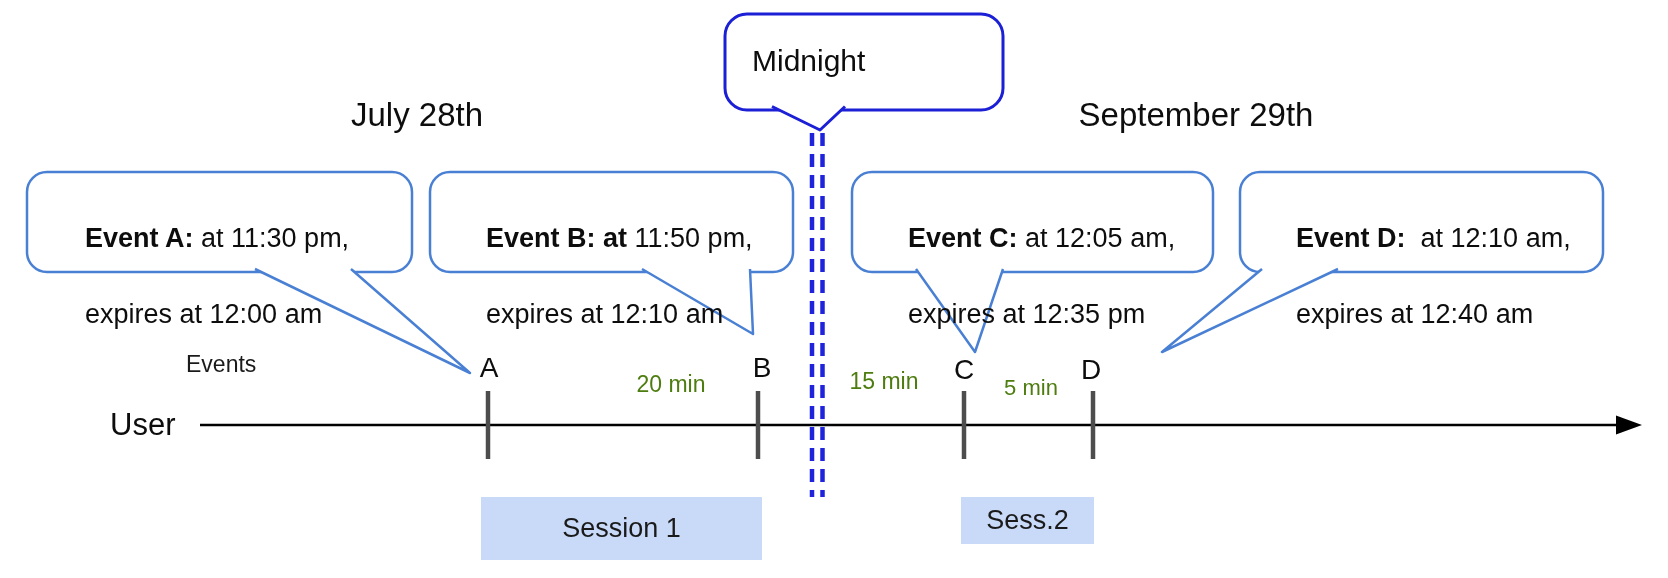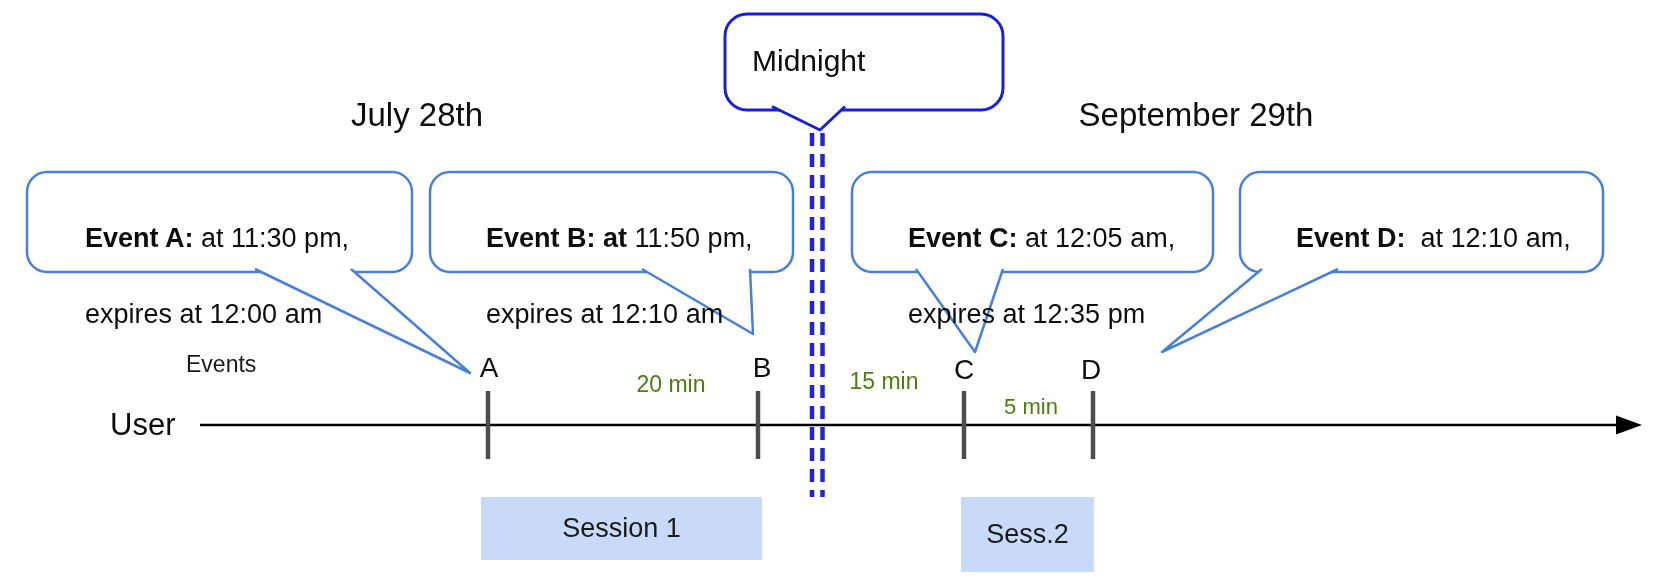--- a/index.html
+++ b/index.html
@@ -66,34 +66,35 @@
   <div class="abs bubble-text" style="left:456px;top:181px;">
     <b>Event B: at</b><span> 11:50 pm,</span><br>
     <span>expires at 12:10 am</span>
   </div>
   <div class="abs bubble-text" style="left:878px;top:181px;">
     <b>Event C:</b><span> at 12:05 am,</span><br>
     <span>expires at 12:35 pm</span>
   </div>
   <div class="abs bubble-text" style="left:1266px;top:181px;width:330px;">
     <b>Event D:</b><span>&nbsp; at 12:10 am,</span><br>
+    <span>expires at 12:40 am</span>
   </div>
 
   <div class="abs axis-label" style="left:186px;top:351px;">Events</div>
   <div class="abs user-label" style="left:110px;top:407px;">User</div>
 
   <div class="abs tick-letter" style="left:467px;top:352px;">A</div>
   <div class="abs tick-letter" style="left:740px;top:352px;">B</div>
   <div class="abs tick-letter" style="left:942px;top:354px;">C</div>
   <div class="abs tick-letter" style="left:1069px;top:354px;">D</div>
 
   <div class="abs gap-label" style="left:616px;top:371px;">20 min</div>
   <div class="abs gap-label" style="left:829px;top:368px;">15 min</div>
-  <div class="abs gap-label" style="left:976px;top:394px;font-size:22px;">5 min</div>
+  <div class="abs gap-label" style="left:976px;top:375px;font-size:22px;">5 min</div>
 
   <div class="abs session-box" style="left:481px;top:497px;width:281px;height:63px;">
     <span>Session 1</span>
   </div>
-  <div class="abs session-box" style="left:961px;top:497px;width:133px;height:75px;">
+  <div class="abs session-box" style="left:961px;top:497px;width:133px;height:47px;">
     <span>Sess.2</span>
   </div>
 
 </div>
 
 </body></html>

